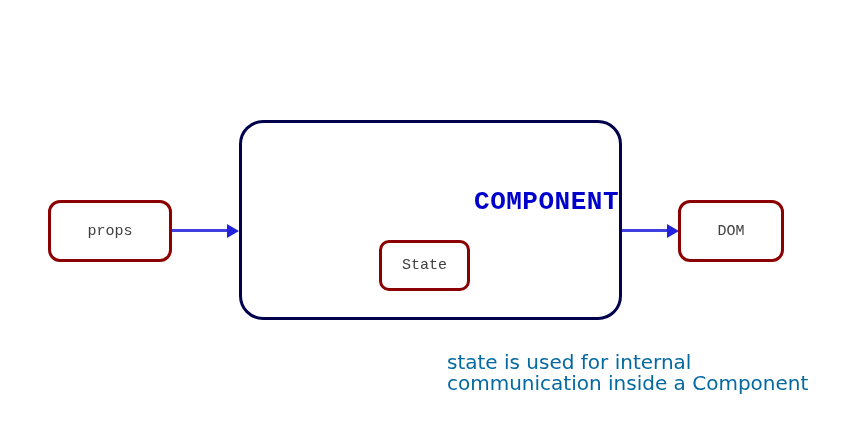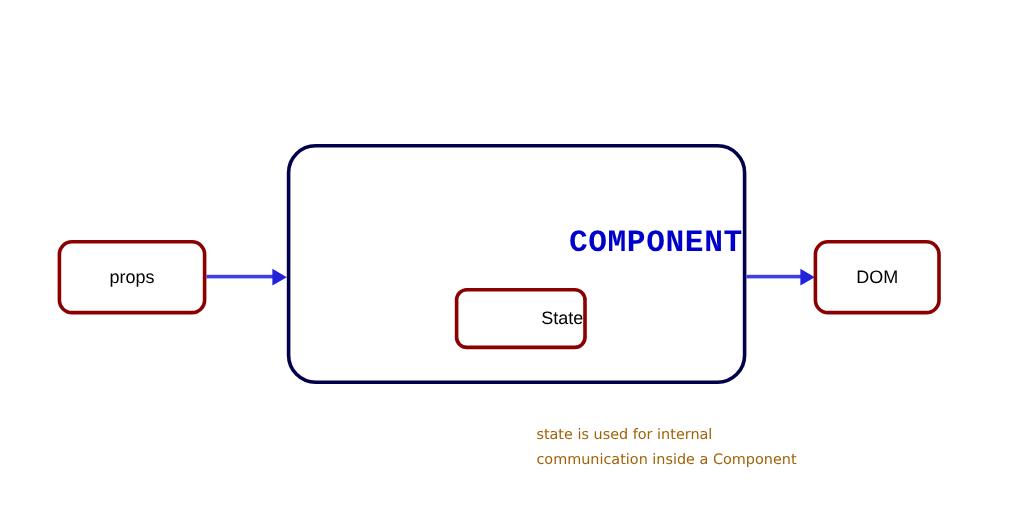--- a/index.html
+++ b/index.html
@@ -25,36 +25,36 @@
     justify-content: center;
     background: #ffffff;
   }
 
   
   .node-red {
     border: 3px solid #8B0000;
     border-radius: 12px;
   }
   .node-red .node-label {
-    color: #000000;
+    color: #404040;
     font-size: 15px;
-    font-family: Liberation Sans, sans-serif;
+    font-family: Liberation Mono, monospace;
     line-height: 1;
     white-space: nowrap;
   }
 
   
   .node-component {
     border: 3px solid #00004d;
     border-radius: 24px;
   }
 
   #props-node   { left: 48px;  top: 200px; width: 124px; height: 62px; }
   #dom-node     { left: 678px; top: 200px; width: 106px; height: 62px; }
-  #state-node   { left: 379px; top: 240px; width: 110px; height: 51px; border-radius: 10px; justify-content: flex-end; }
+  #state-node   { left: 379px; top: 240px; width: 91px; height: 51px; border-radius: 10px; }
   #state-node .node-label { font-size: 15px; }
 
   #component-node {
     left: 239px;
     top: 120px;
     width: 383px;
     height: 200px;
     display: block;
   }
 
@@ -101,23 +101,23 @@
 
   #arrow-component-dom { left: 622px; top: 224px; width: 57px; }
   #arrow-component-dom .shaft { width: 46px; }
   #arrow-component-dom .head  { left: 45px; }
 
   
   #caption {
     position: absolute;
     left: 447px;
     top: 352px;
-    color: #a16207;
+    color: #0369a1;
     font-family: "DejaVu Sans", sans-serif;
-    font-size: 12px;
+    font-size: 20px;
     line-height: 21px;
     white-space: pre-line;
   }
 </style>
 </head>
 <body>
 
 <div id="canvas">
 
   <div id="props-node" class="node node-red">

